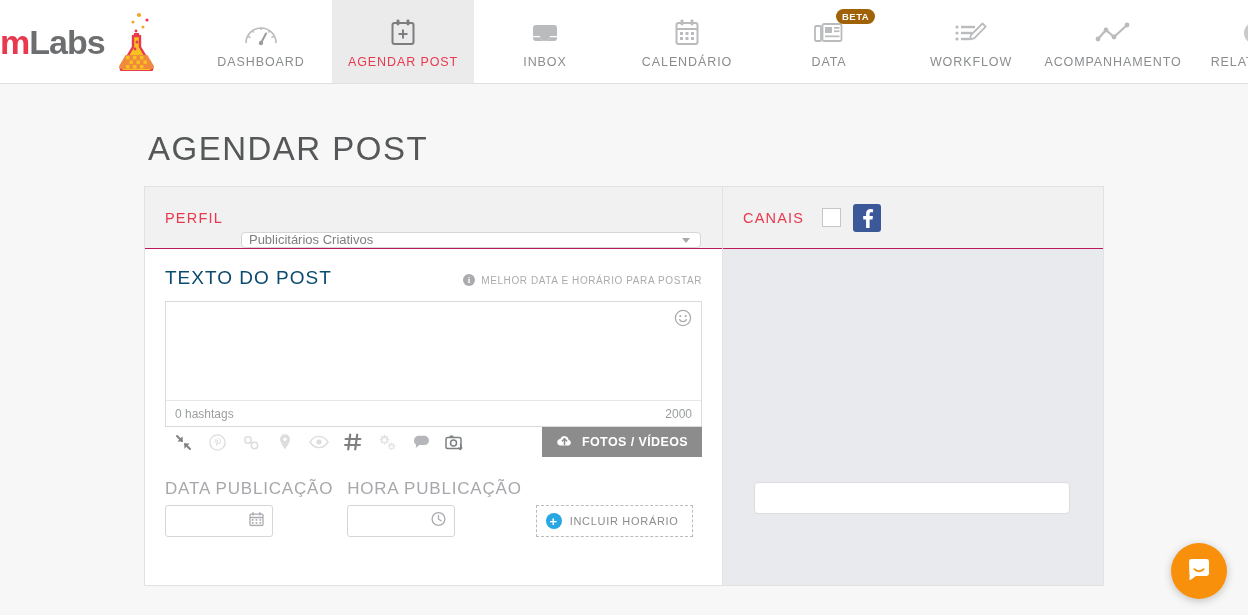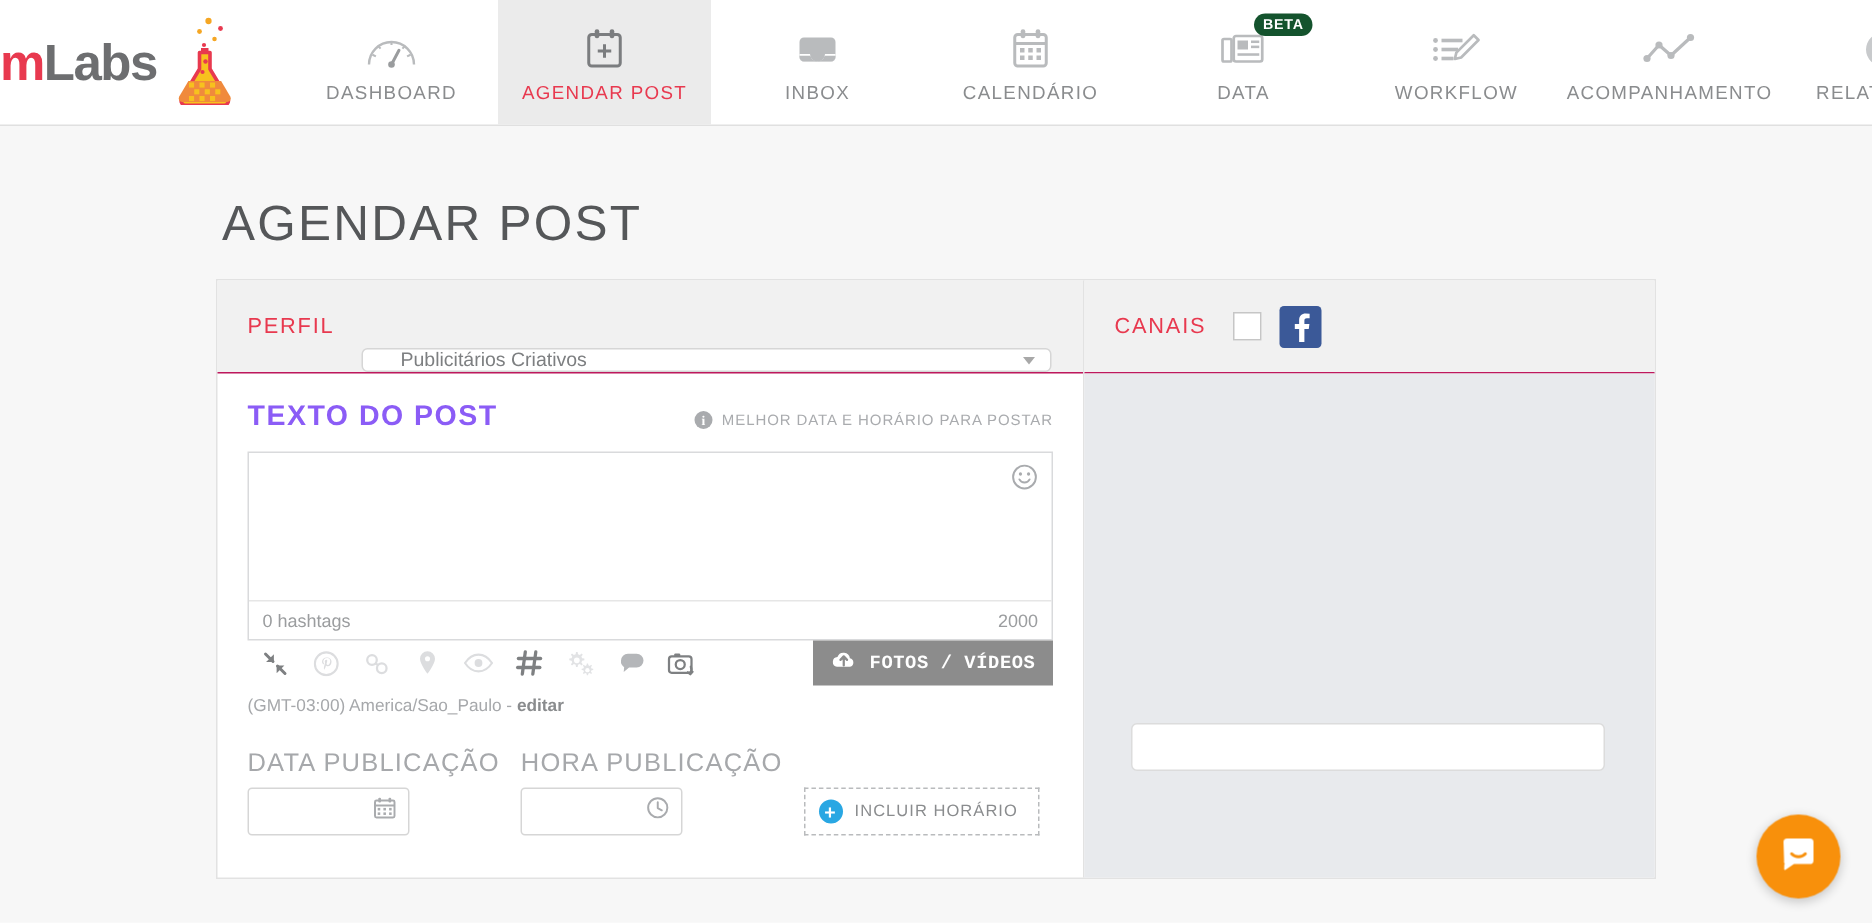--- a/index.html
+++ b/index.html
@@ -59,21 +59,21 @@
     letter-spacing: 0.9px;
     color: #8a8c8e;
     white-space: nowrap;
   }
   .nav-item.active { background: #ebebeb; }
   .nav-item.active .nav-label { color: #e8394f; }
   .nav-icon { height: 30px; display: flex; align-items: center; justify-content: center; position: relative;}
   .beta-badge {
     position: absolute;
     top: -9px; left: 24px;
-    background: #14532d;
+    background: #a16207;
     color: #fff;
     font-size: 9.5px;
     font-weight: 700;
     letter-spacing: .5px;
     padding: 2px 6px 2px 6px;
     border-radius: 9px;
   }
 
   
   .page {
@@ -120,21 +120,21 @@
   .select {
     position: relative;
     flex: 1 1 auto;
     max-width: 460px;
     height: 16px;
     background: #fff;
     border: 1px solid #d6d6d6;
     border-radius: 4px;
     display: flex;
     align-items: center;
-    padding: 0 26px 0 25px;
+    padding: 0 26px 0 7px;
     font-size: 13px;
     color: #7d7f81;
     cursor: pointer;
     margin-top: 44px;
   }
   .caret {
     position: absolute; right: 10px; top: 50%;
     margin-top: -2px;
     width: 0; height: 0;
     border-left: 4.5px solid transparent;
@@ -155,22 +155,22 @@
     display: flex; align-items: center; justify-content: center;
     cursor: pointer;
   }
 
   
   .lbody { padding: 18px 20px 0 20px; }
   .row-between { display: flex; align-items: flex-end; justify-content: space-between; }
   .section-title {
     font-size: 19px;
     letter-spacing: 1px;
-    color: #8b5cf6;
-    font-weight: 700;
+    color: #0c4a6e;
+    font-weight: 400;
   }
   .best-time {
     display: flex; align-items: center; gap: 6px;
     font-size: 10px;
     letter-spacing: .6px;
     color: #a9abae;
     cursor: pointer;
     padding-bottom: 3px;
   }
   .info-dot {
@@ -218,21 +218,20 @@
   .btn-upload {
     background: #8c8c8c;
     color: #fff;
     display: flex; align-items: center; justify-content: center; gap: 9px;
     width: 160px;
     font-size: 12.5px;
     font-weight: 700;
     letter-spacing: .4px;
     cursor: pointer;
     flex: 0 0 auto;
-    font-family: Liberation Mono, monospace;
   }
 
   .tz {
     margin-top: 8px;
     font-size: 11.5px;
     color: #a6a8ab;
   }
   .tz b { color: #8a8c8e; }
 
   .datetime {
@@ -596,21 +595,20 @@
             <span>
               <svg width="17" height="14" viewBox="0 0 17 14">
                 <path d="M4 11.5 a3.3 3.3 0 0 1 .3 -6.55 a4.3 4.3 0 0 1 8.3 .9 a2.9 2.9 0 0 1 .1 5.65 z" fill="#fff"></path>
                 <path d="M8.5 10.6 V4.8 M6.3 6.9 L8.5 4.6 L10.7 6.9" stroke="#8c8c8c" stroke-width="1.5" fill="none" stroke-linecap="round" stroke-linejoin="round"></path>
               </svg>
             </span>
             <span>FOTOS / VÍDEOS</span>
           </div>
         </div>
 
-        <div class="tz"><span>(GMT-03:00) America/Sao_Paulo - </span><b>editar</b></div>
 
         <div class="datetime">
           <div>
             <span class="field-label">DATA PUBLICAÇÃO</span>
             <div class="inp w-date">
               <span class="ic">
                 <svg width="15" height="15" viewBox="0 0 15 15">
                   <rect x="1" y="2.6" width="13" height="11.4" rx="1" fill="none" stroke="#a9abae" stroke-width="1.3"></rect>
                   <rect x="3.2" y=".8" width="1.8" height="3.2" rx=".7" fill="#a9abae"></rect>
                   <rect x="10" y=".8" width="1.8" height="3.2" rx=".7" fill="#a9abae"></rect>

